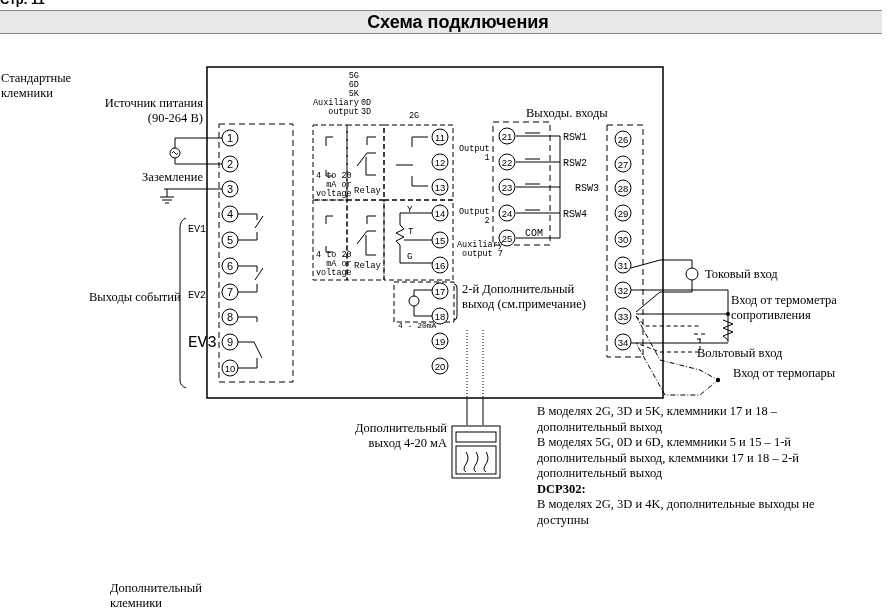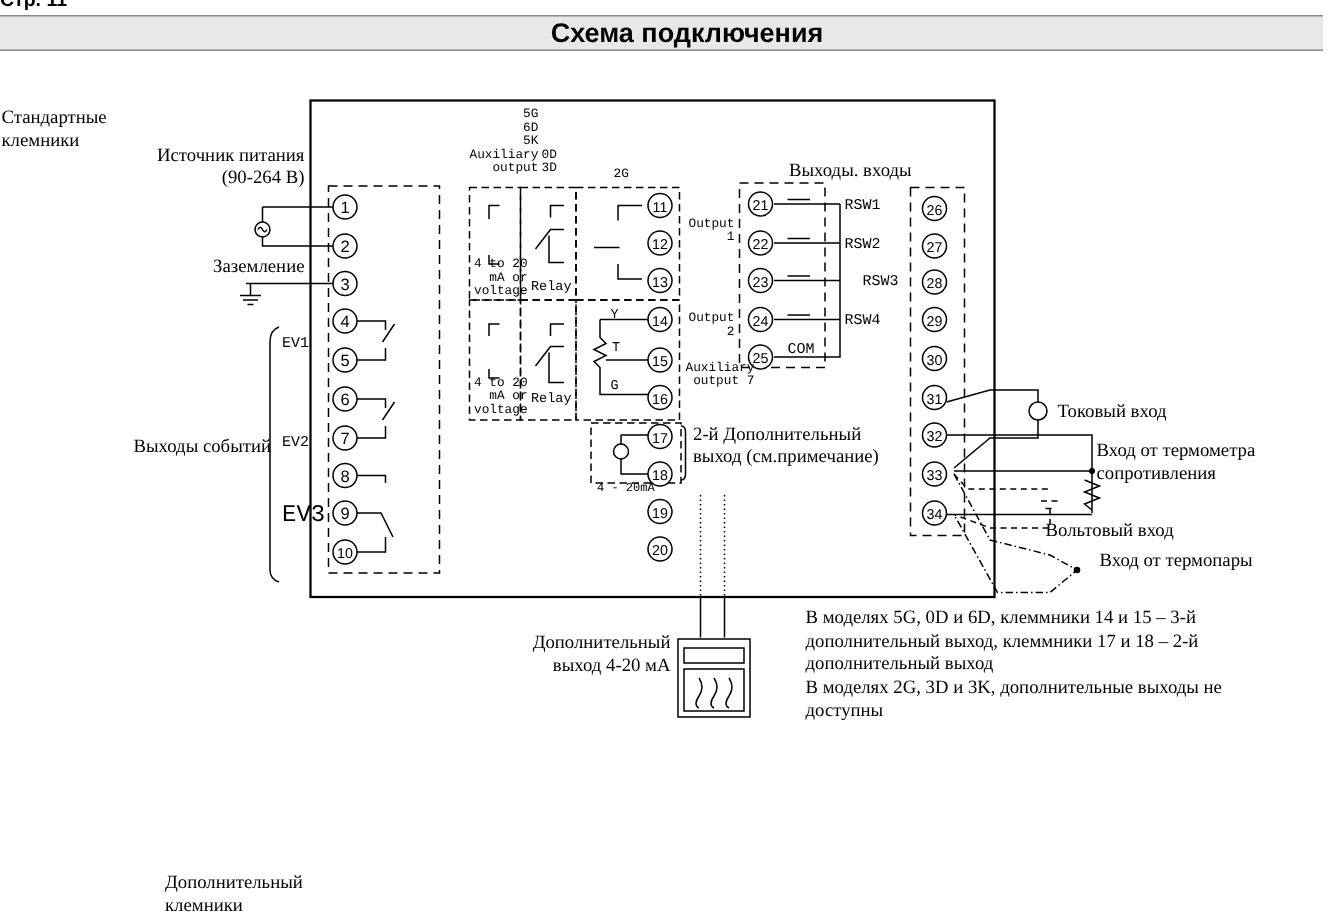--- a/index.html
+++ b/index.html
@@ -301,15 +301,17 @@
 
 <div class="lbl" style="left:705px;top:267px;">Токовый вход</div>
 <div class="lbl" style="left:731px;top:293px;">
     <div>Вход от термометра</div>
     <div>сопротивления</div>
   </div>
 <div class="lbl" style="left:697px;top:346px;">Вольтовый вход</div>
 <div class="lbl" style="left:733px;top:366px;">Вход от термопары</div>
 
 <div class="notes">
-  <div>В моделях 5G, 0D и 6D, клеммники 14 и 15 – 3-й дополнительный выход, клеммники 17 и 18 – 2-й дополнительный выход</div>
-  <div>В моделях 2G, 3D и 3K, дополнительные выходы не доступны</div>
+  <div>В моделях 2G, 3D и 5K, клеммники 17 и 18 – дополнительный выход</div>
+  <div>В моделях 5G, 0D и 6D, клеммники 5 и 15 – 1-й дополнительный выход, клеммники 17 и 18 – 2-й дополнительный выход</div>
+  <div><b>DCP302:</b></div>
+  <div>В моделях 2G, 3D и 4K, дополнительные выходы не доступны</div>
 </div>
 
 </body></html>

